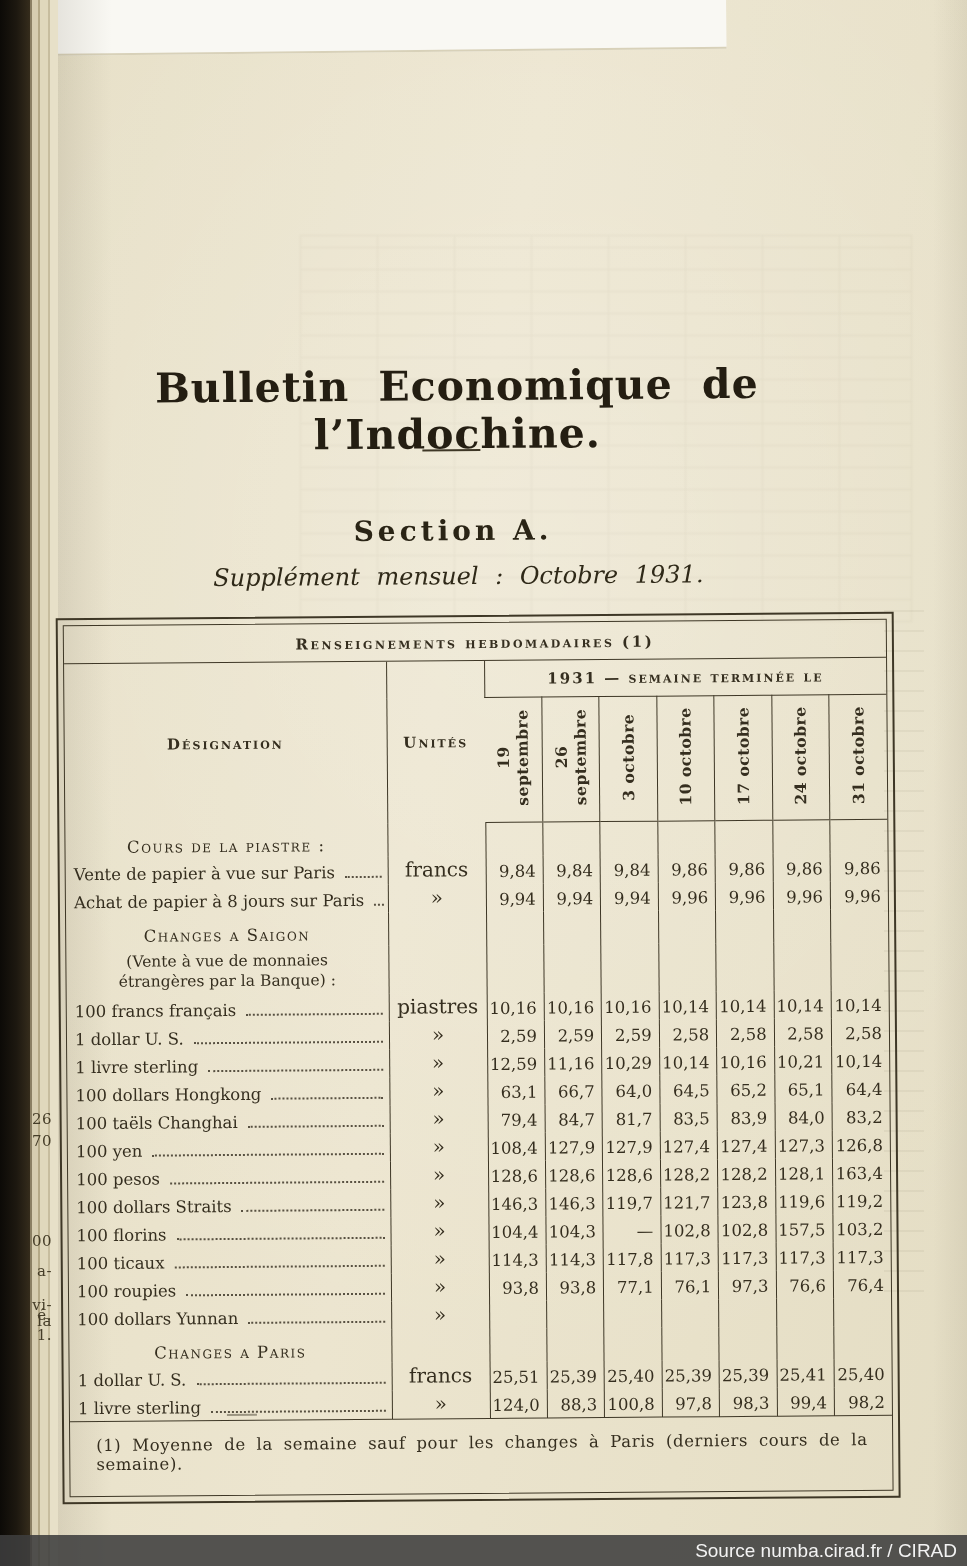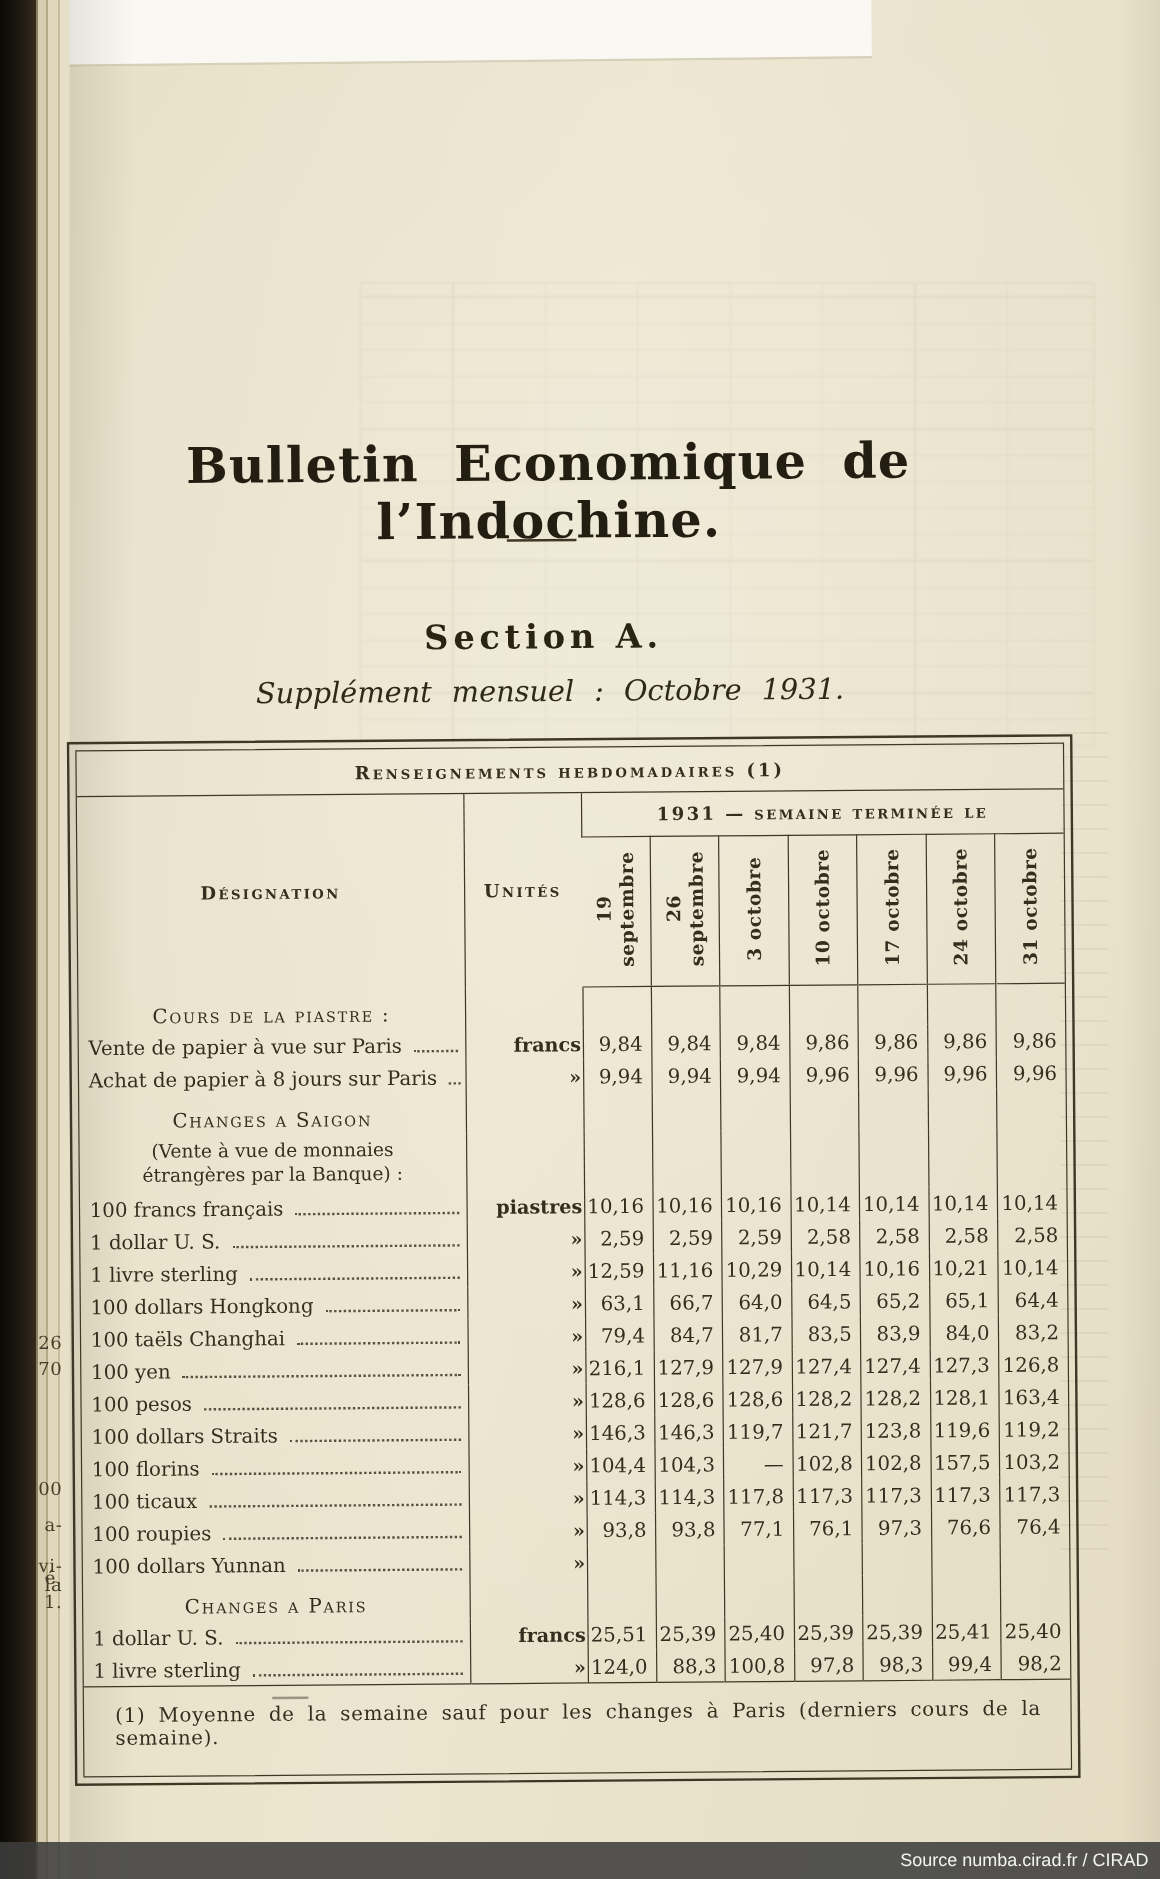--- a/index.html
+++ b/index.html
@@ -139,40 +139,40 @@
     border-bottom:2px dotted rgba(51,44,30,0.8);
     margin:0 5px 4px 10px;
   }
   .r-section .c-label{
     text-align:center;font-variant:small-caps;letter-spacing:1.5px;font-size:16.5px;
   }
   .r-note .c-label{
     text-align:center;font-size:15.5px;line-height:1.3;padding:2px 26px;white-space:normal;
     vertical-align:middle;
   }
-  .c-unit{text-align:right;font-weight:700;font-size:16px;}
+  .c-unit{text-align:center;font-weight:400;font-size:20px;}
   .c-val{text-align:right;padding-right:7px;font-size:16.5px;}
   table.rates{border-bottom:1px solid var(--ink);}
   .footnote{
     padding:14px 10px 22px 26px;
     font-size:16.5px;word-spacing:5px;letter-spacing:0.6px;
   }
   .artifact-dash{
     position:absolute;left:222px;top:1412px;width:30px;height:2px;
     background:rgba(58,50,36,0.45);
   }
 
   
   .credit-bar{
     position:absolute;left:0;bottom:0;width:100%;height:31px;
     background:rgba(62,62,62,0.88);
     display:flex;align-items:center;justify-content:flex-end;
     box-sizing:border-box;padding-right:10px;
     font-family:"Liberation Sans","DejaVu Sans",sans-serif;
-    font-size:15px;color:#f3f3f3;z-index:10;
+    font-size:19px;color:#f3f3f3;z-index:10;
   }
 </style>
 </head>
 <body>
 
 <div class="page">
 
   <div class="ghost-table"></div>
   <div class="ghost-strip"></div>
 
@@ -378,21 +378,21 @@
                 <td class="c-val">83,2</td>
               </tr>
               <tr class="r-data">
                 <td class="c-label">
                   <div class="line">
                     <span class="lbl">100 yen</span>
                     <span class="dots"></span>
                   </div>
                 </td>
                 <td class="c-unit">»</td>
-                <td class="c-val">216,1</td>
+                <td class="c-val">108,4</td>
                 <td class="c-val">127,9</td>
                 <td class="c-val">127,9</td>
                 <td class="c-val">127,4</td>
                 <td class="c-val">127,4</td>
                 <td class="c-val">127,3</td>
                 <td class="c-val">126,8</td>
               </tr>
               <tr class="r-data">
                 <td class="c-label">
                   <div class="line">

